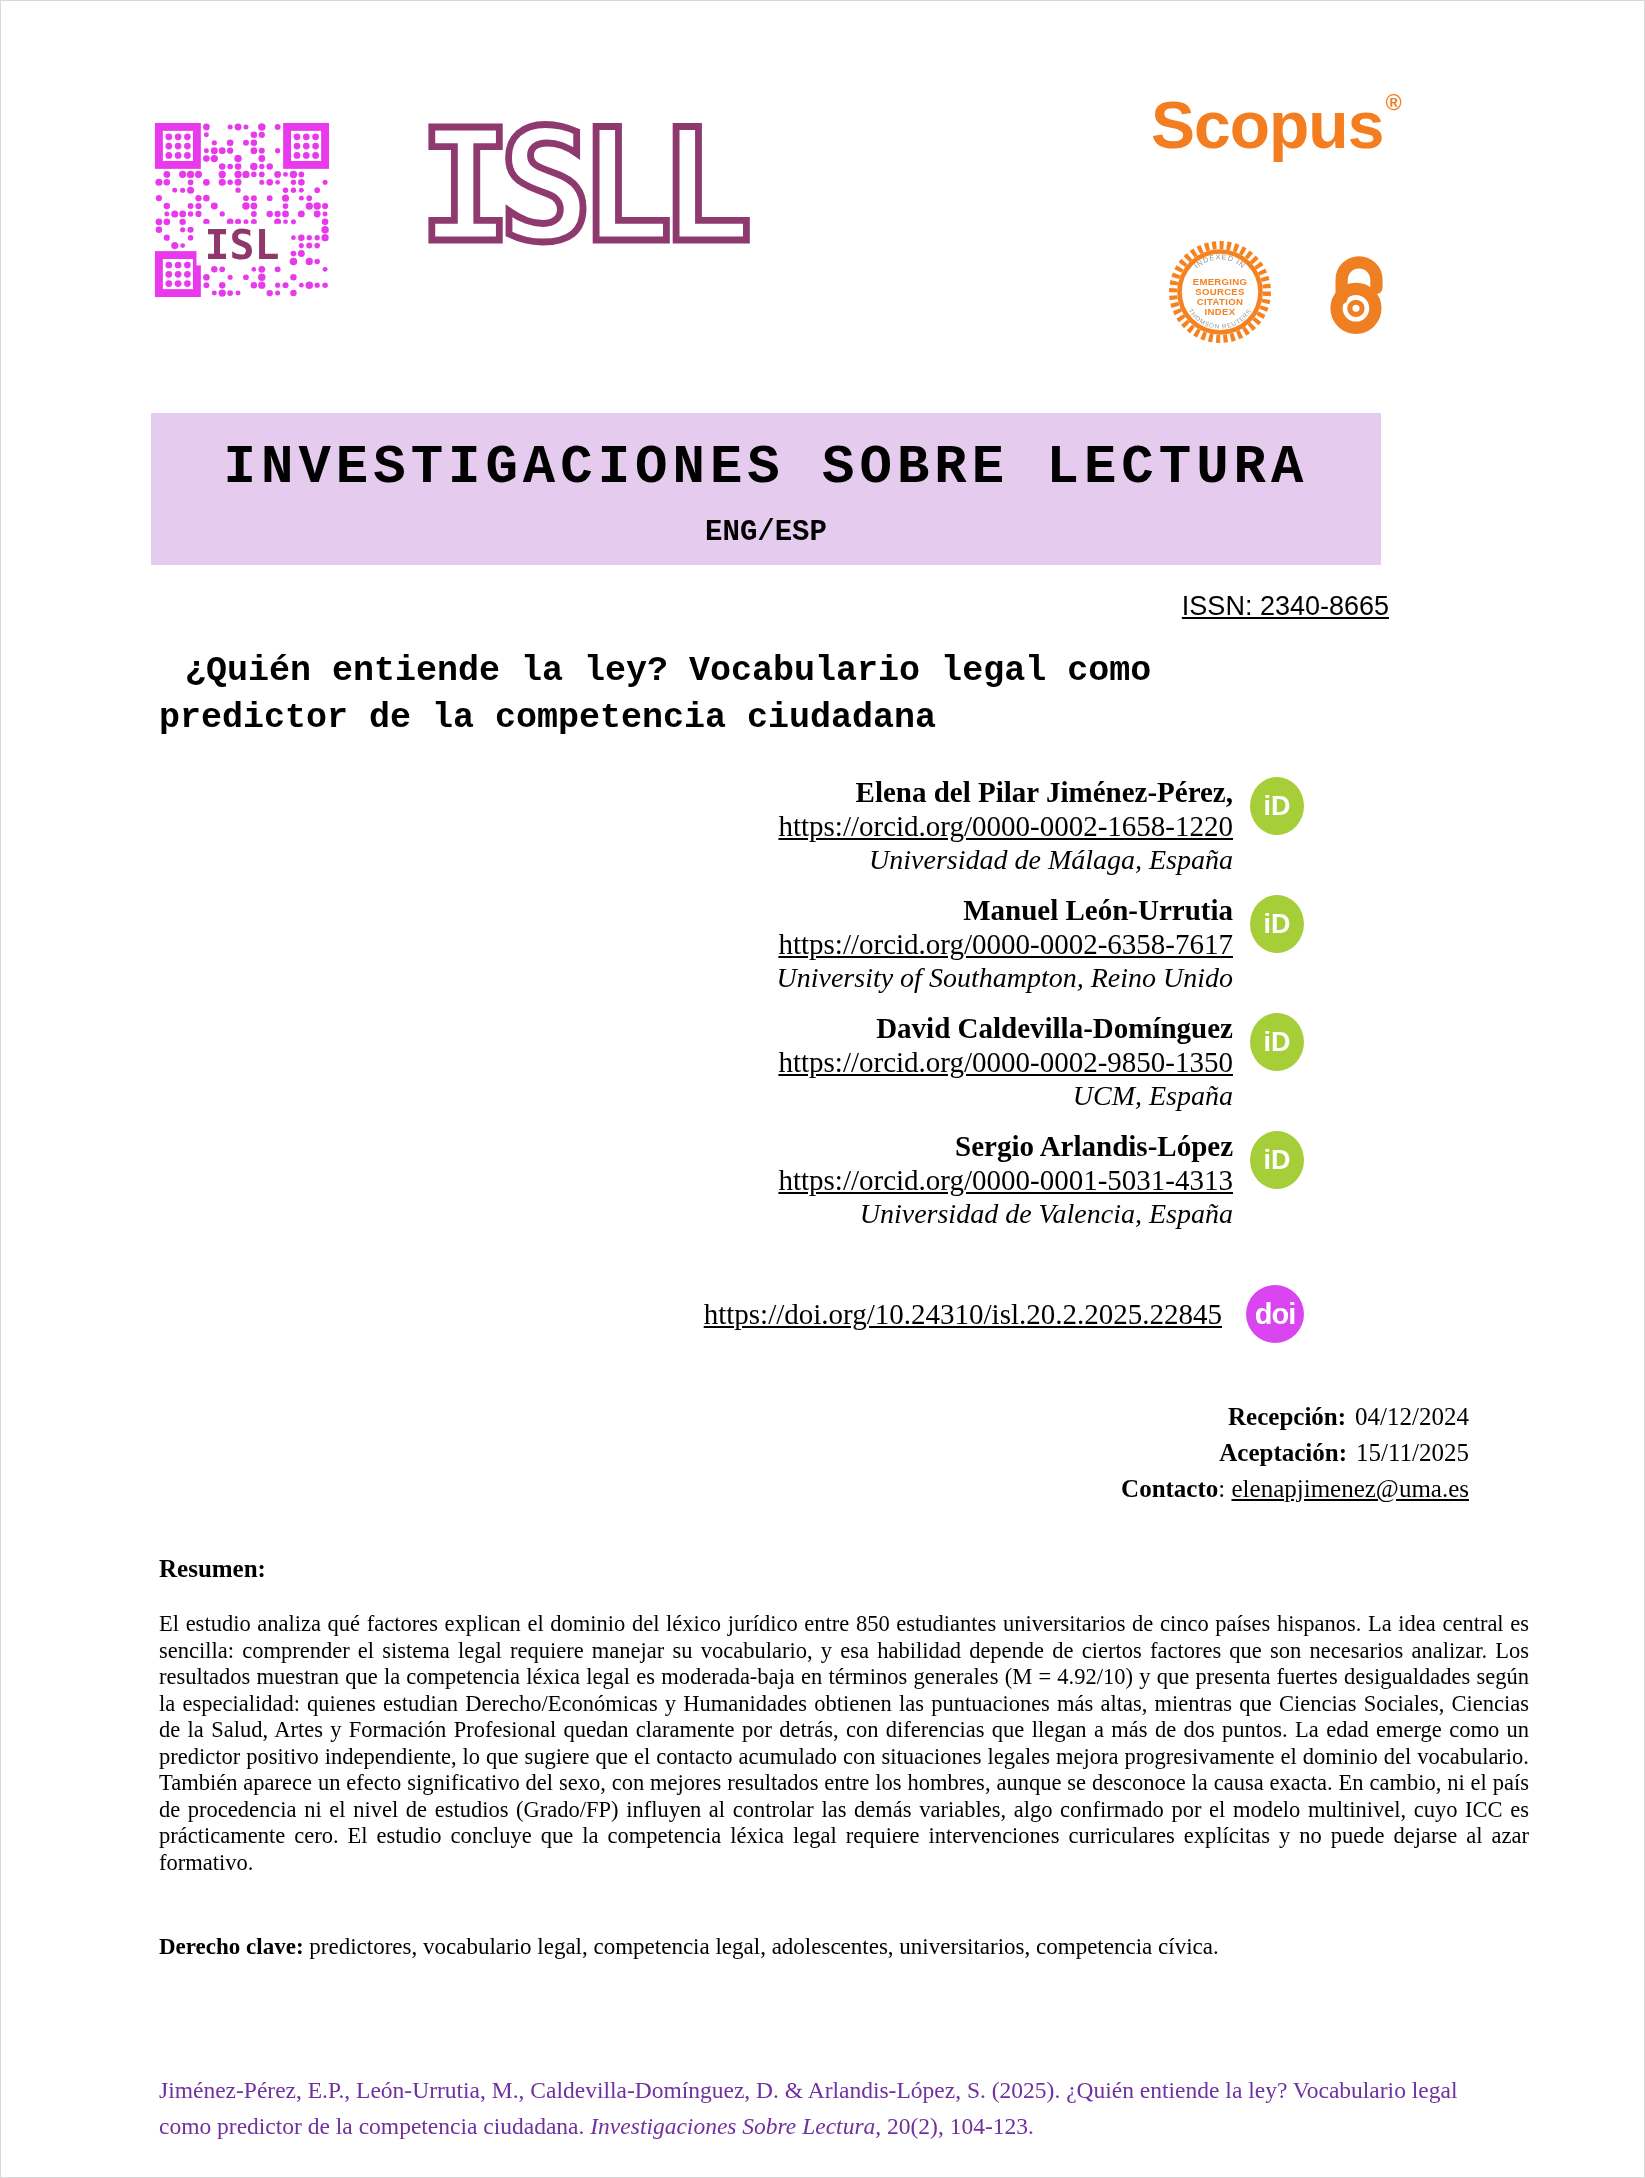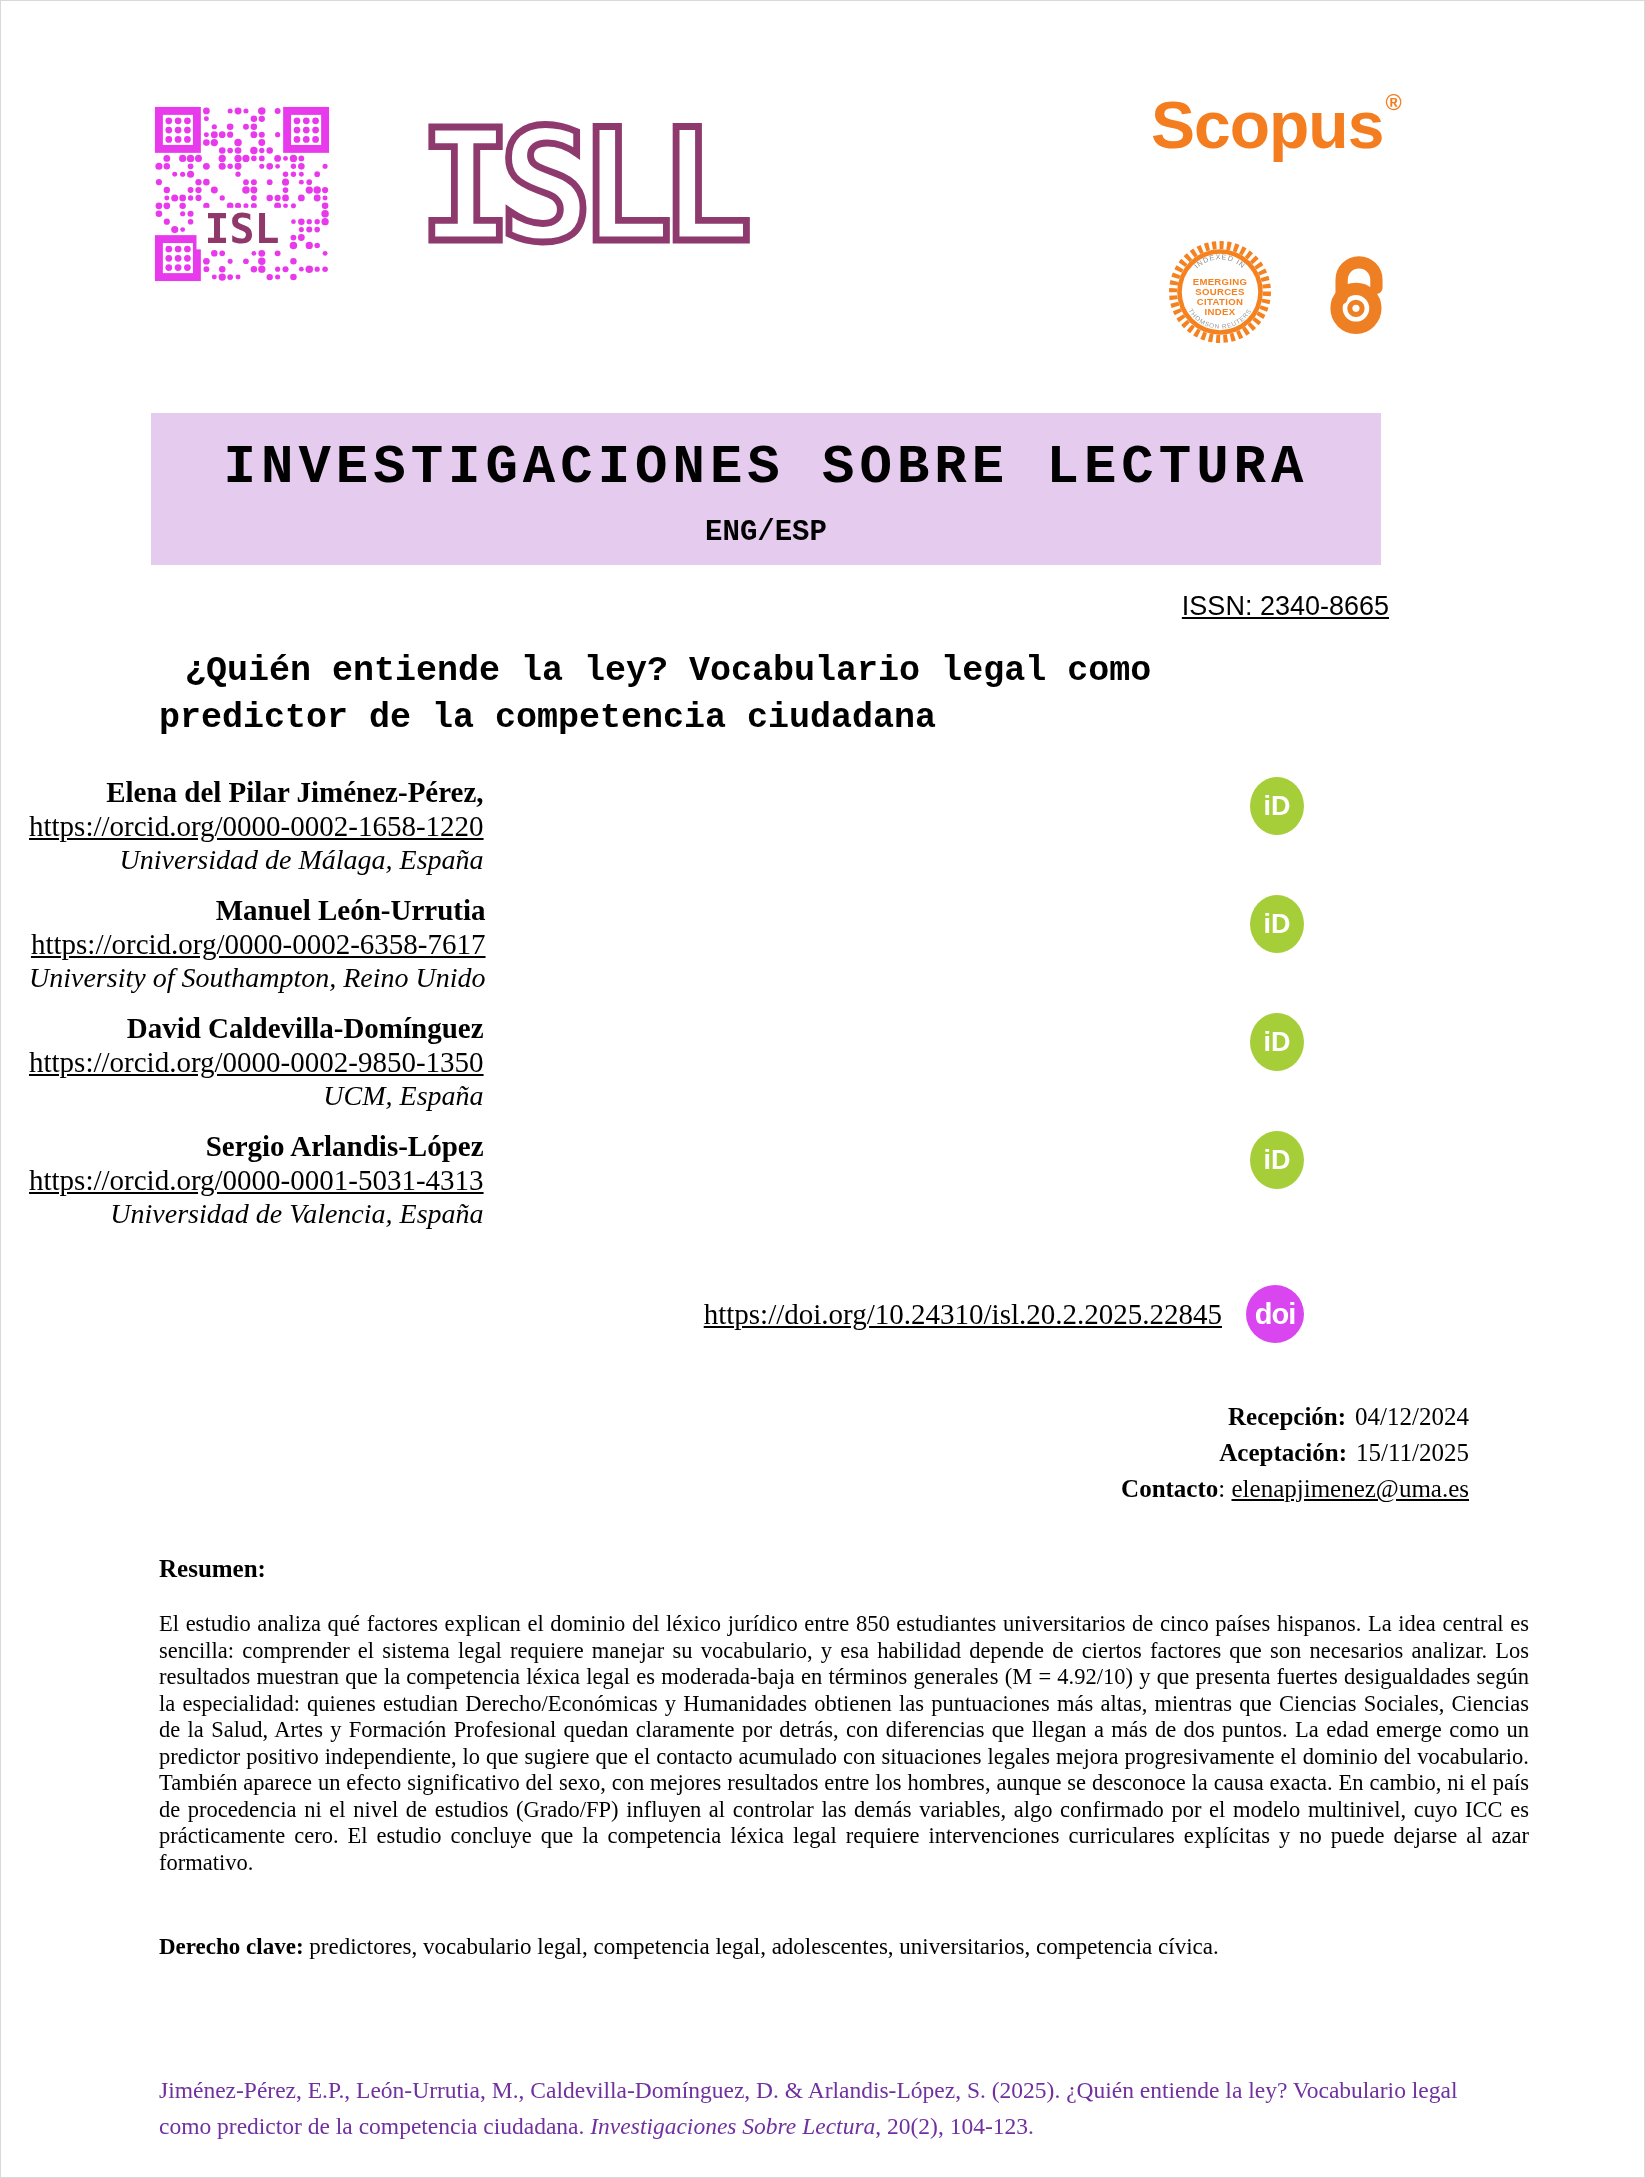--- a/index.html
+++ b/index.html
@@ -8,21 +8,21 @@
     width:1645px;height:2178px;
     box-sizing:border-box;
     background:#fff;
     border:1px solid #d9d9d9;
     overflow:hidden;
     font-family:"Liberation Serif","DejaVu Serif",serif;
     color:#000;
   }
   
   .masthead{position:relative;height:318px;margin-top:94px;}
-  .qr-wrap{position:absolute;left:150px;top:8px;width:182px;height:182px;}
+  .qr-wrap{position:absolute;left:150px;top:24px;width:182px;height:182px;}
   .qr-wrap svg{width:182px;height:182px;display:block;}
   .isll-wrap{position:absolute;left:412px;top:18px;width:350px;height:143px;}
   .isll-wrap svg{width:350px;height:143px;overflow:visible;display:block;}
   .isll-text{
     font-family:"DejaVu Sans Mono","Liberation Mono",monospace;
     font-weight:bold;fill:none;
   }
   .scopus{
     position:absolute;left:1150px;top:-8px;
     font-family:"Liberation Sans","DejaVu Sans",sans-serif;
@@ -59,21 +59,21 @@
   .title{
     margin:26px 0 8px 158px;
     font-family:"Liberation Mono","DejaVu Sans Mono",monospace;
     font-weight:bold;font-size:35px;line-height:47px;color:#000;
   }
   .title .t1{display:block;padding-left:26px;}
   .title .t2{display:block;}
   
   .authors{margin-top:33px;}
   .author{
-    display:flex;justify-content:space-between;align-items:flex-start;
+    display:flex;justify-content:flex-end;align-items:flex-start;
     margin:0 340px 16px 0;
     padding-left:28px;
   }
   .a-text{text-align:right;line-height:34px;font-size:29px;}
   .a-name{font-weight:bold;}
   .a-orcid{color:#000;text-decoration:underline;}
   .a-affil{font-style:italic;font-size:28px;}
   .orcid-badge{
     width:54px;height:58px;border-radius:50%;
     background:#A6CE39;margin-left:17px;margin-top:2px;

